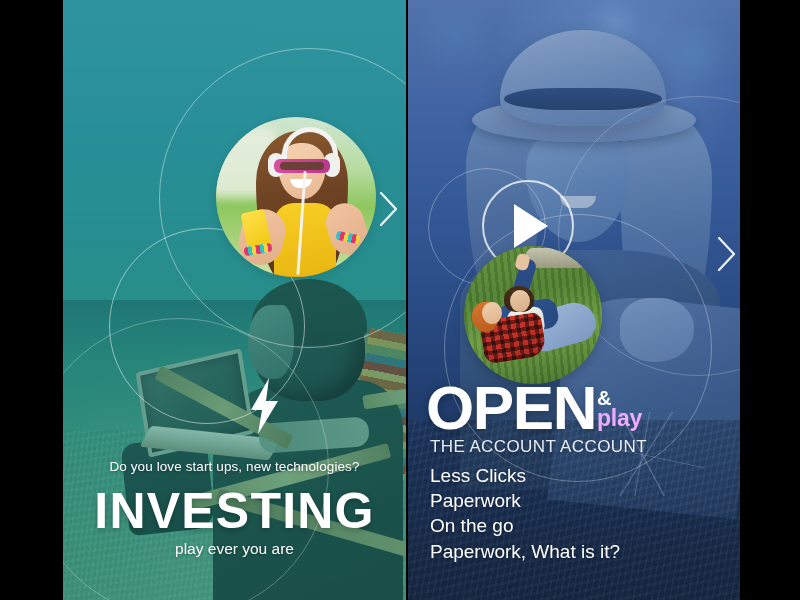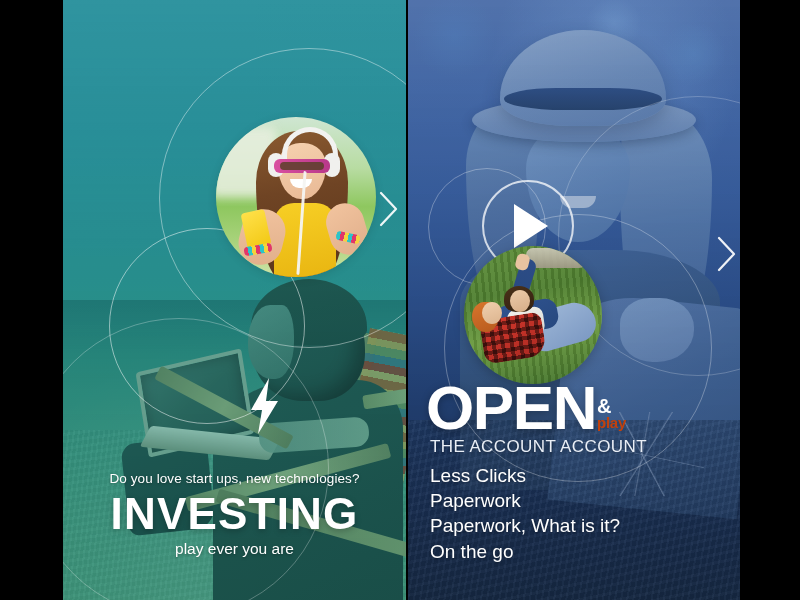--- a/index.html
+++ b/index.html
@@ -171,22 +171,22 @@
   
   .bolt-wrap{ position:absolute; left:176px; top:376px; width:50px; height:60px; }
 
   
   .l-text{ position:absolute; left:0; right:0; bottom:42px; text-align:center; padding:0 14px; }
   .l-kicker{
     color:#fff; font-size:13.5px; letter-spacing:.1px; line-height:1.2;
     text-shadow:0 1px 3px rgba(0,0,0,.35); font-weight:400;
   }
   .l-big{
-    color:#fff; font-size:44px; font-weight:bold; letter-spacing:1.2px; line-height:1.02;
-    margin:5px 0 3px; text-shadow:0 2px 6px rgba(0,0,0,.25);
+    color:#fff; font-size:50px; font-weight:bold; letter-spacing:1.2px; line-height:1.02;
+    margin:11px 0 3px; text-shadow:0 2px 6px rgba(0,0,0,.25);
   }
   .l-sub{
     color:#fff; font-size:15.5px; font-weight:400; line-height:1.18;
     text-shadow:0 1px 3px rgba(0,0,0,.35);
   }
 
   
   .r-base{
     background:
       radial-gradient(ellipse 60% 40% at 62% 12%, rgba(150,190,235,.55) 0%, rgba(150,190,235,0) 62%),
@@ -320,21 +320,21 @@
 
   
   .r-text{ position:absolute; left:18px; right:14px; bottom:36px; }
   .open-row{ display:flex; align-items:flex-end; gap:1px; margin-bottom:2px; }
   .r-open{
     color:#fff; font-size:62px; font-weight:bold; letter-spacing:-1.4px; line-height:.86;
     text-shadow:0 2px 8px rgba(0,0,0,.28);
   }
   .r-amp-wrap{ display:flex; flex-direction:column; align-items:flex-start; padding-bottom:4px; line-height:1; }
   .r-amp{ color:#fff; font-size:20px; font-weight:bold; line-height:.95; }
-  .r-play{ color:#c2410c; font-size:15px; font-weight:bold; line-height:.95; letter-spacing:-.3px; }
+  .r-play{ color:#f0abfc; font-size:23px; font-weight:bold; line-height:.95; letter-spacing:-.3px; }
   .r-sub{
     color:#e9eef6; font-size:17px; font-weight:400; letter-spacing:.4px; margin:3px 0 6px 4px;
     text-shadow:0 1px 3px rgba(0,0,0,.3);
   }
   .r-list{ list-style:none; margin-left:4px; }
   .r-list li{
     color:#fff; font-size:19px; font-weight:400; line-height:1.33;
     text-shadow:0 1px 3px rgba(0,0,0,.32);
   }
 
@@ -456,22 +456,22 @@
         <span class="r-open">OPEN</span>
         <span class="r-amp-wrap">
           <span class="r-amp">&amp;</span>
           <span class="r-play">play</span>
         </span>
       </div>
       <div class="r-sub">THE ACCOUNT ACCOUNT</div>
       <ul class="r-list">
         <li>Less Clicks</li>
         <li>Paperwork</li>
+        <li>On the go</li>
         <li>Paperwork, What is it?</li>
-        <li>On the go</li>
       </ul>
     </div>
   </div>
 
   <div class="chev" id="chev-left">
     <svg width="22" height="38" viewBox="0 0 22 38" aria-hidden="true">
       <polyline points="3,3 18,19 3,35" fill="none" stroke="#ffffff" stroke-width="2.2" stroke-linecap="round" stroke-linejoin="round" opacity="0.92"></polyline>
     </svg>
   </div>
   <div class="chev" id="chev-right">

